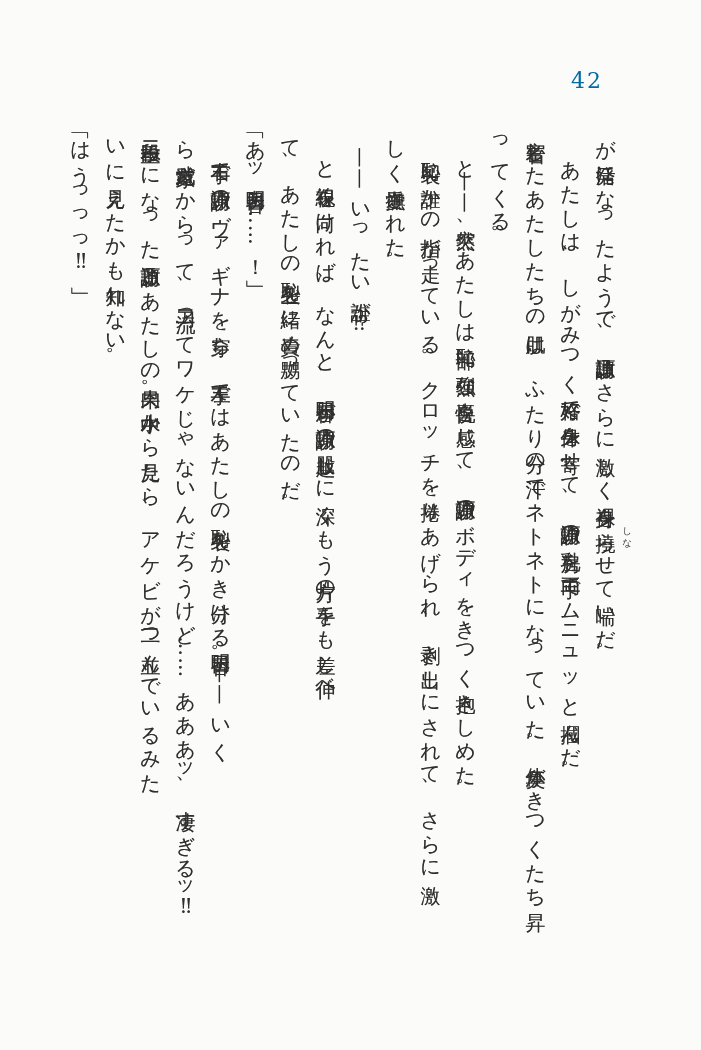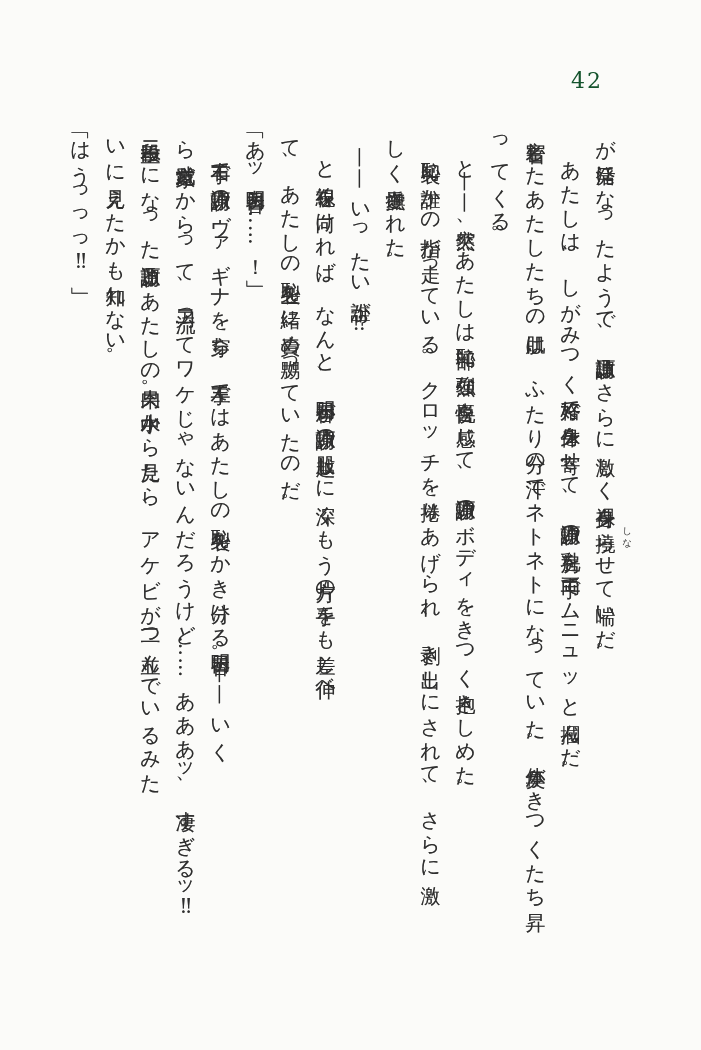--- a/index.html
+++ b/index.html
@@ -14,21 +14,21 @@
     background: #fbfbf9;
     overflow: hidden;
     font-family: "DejaVu Serif", "Liberation Serif", serif;
   }
   .page-number {
     position: absolute;
     top: 68px;
     left: 571px;
     font-size: 22px;
     letter-spacing: 2px;
-    color: #14532d;
+    color: #0369a1;
     text-align: center;
   }
   .text-block {
     position: absolute;
     top: 126px;
     right: 78px;
     height: 892px;
     writing-mode: vertical-rl;
     text-orientation: mixed;
     font-size: 20px;

